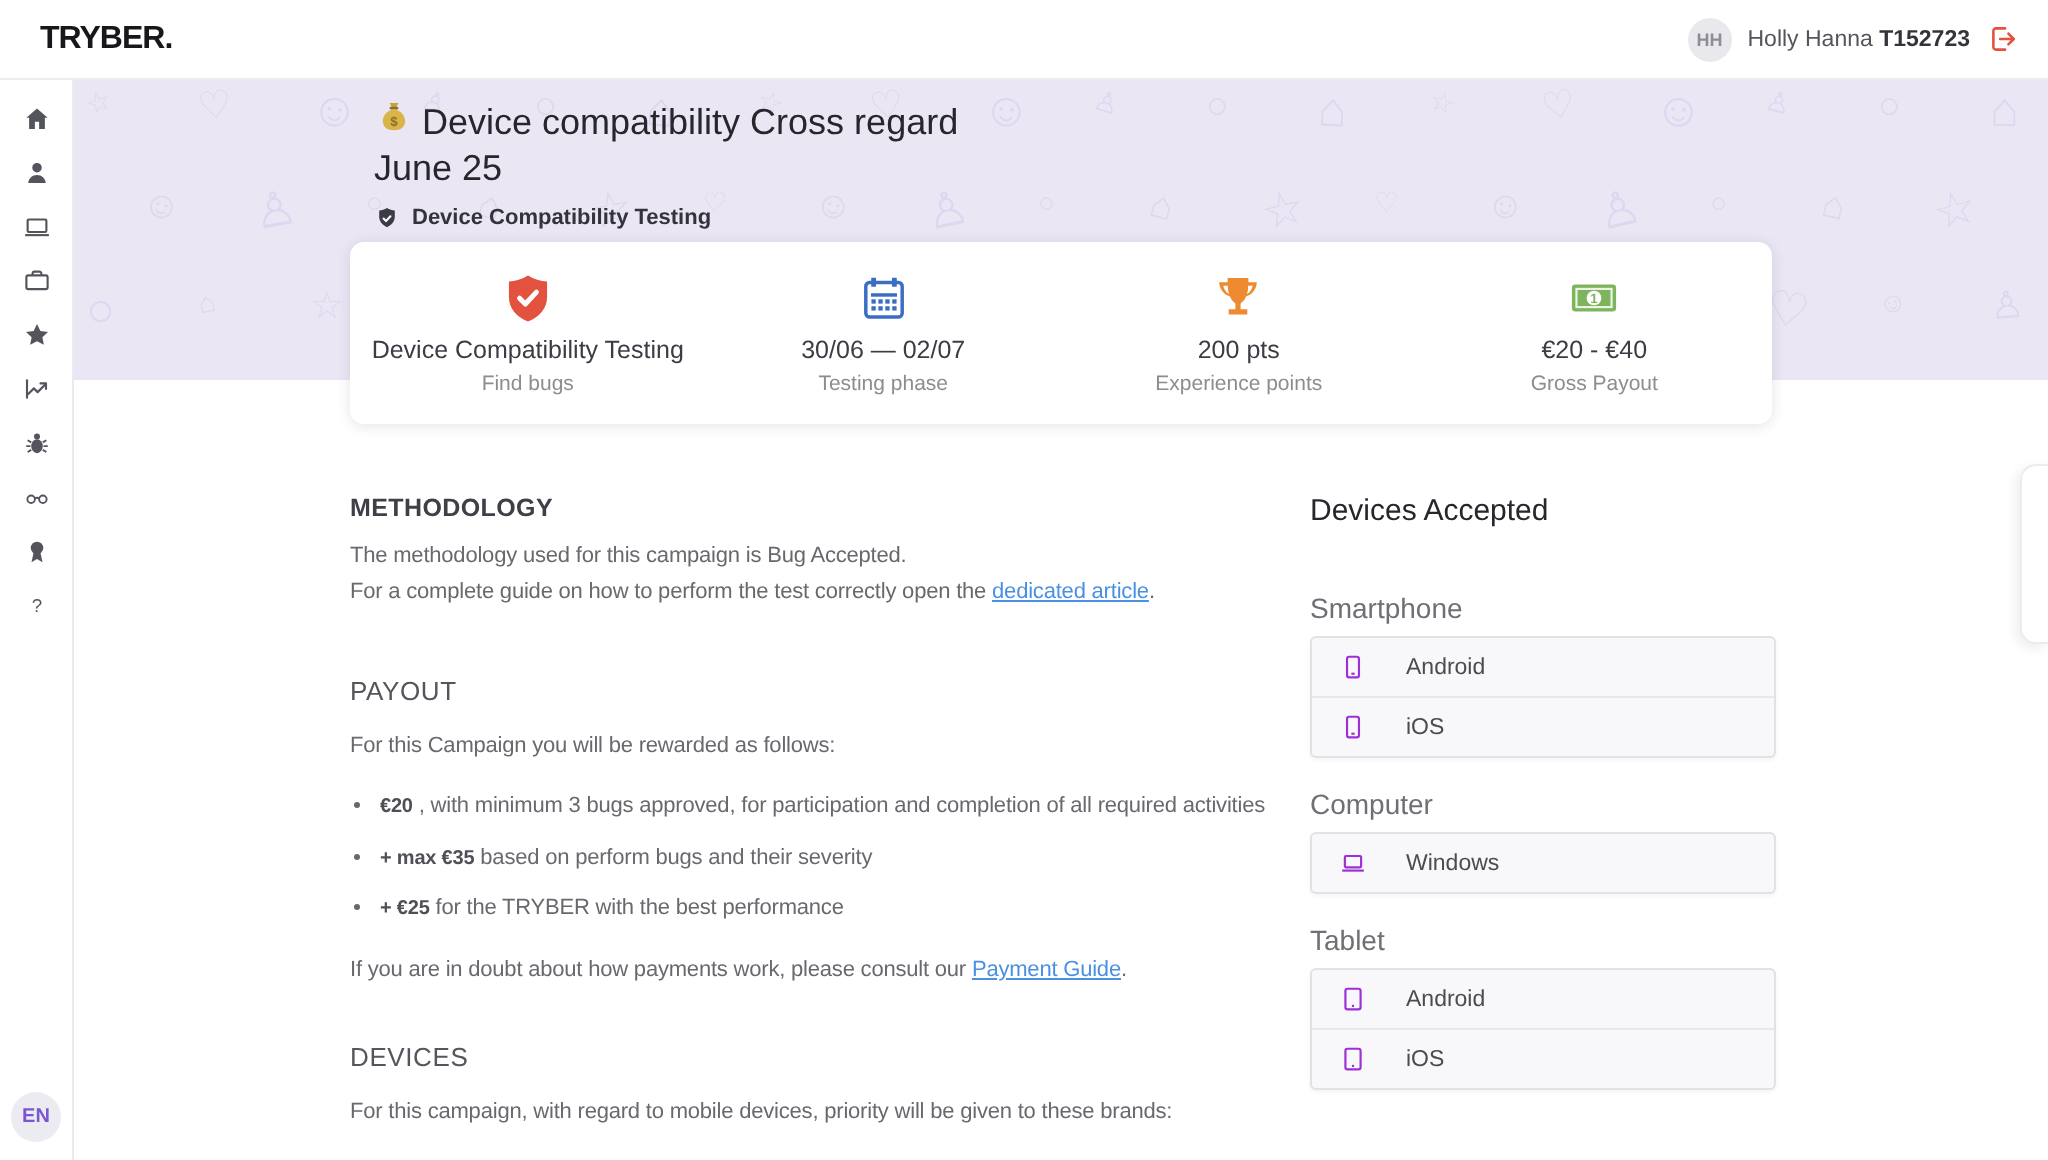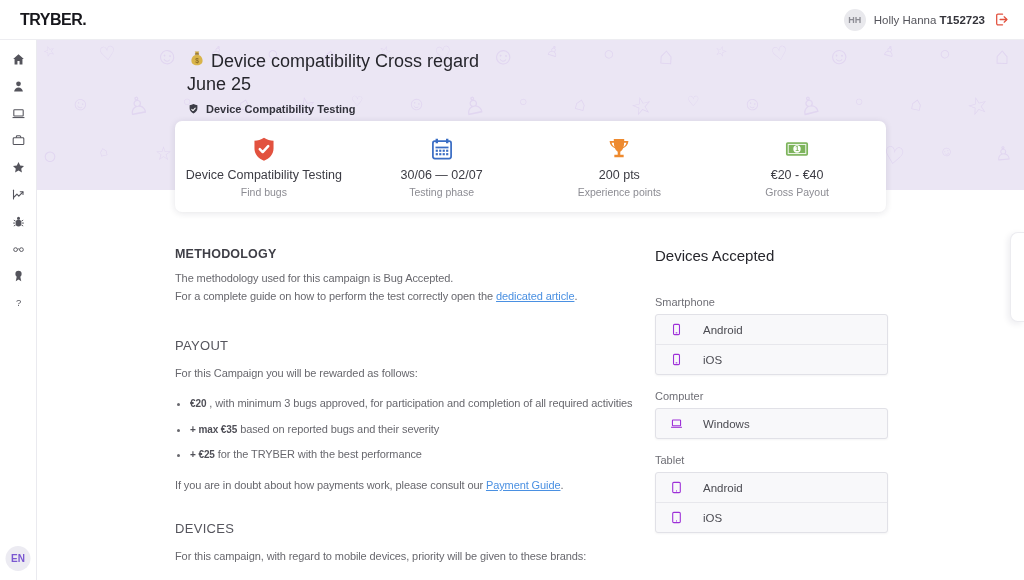--- a/index.html
+++ b/index.html
@@ -54,21 +54,21 @@
   .sec-h1{font-size:12.5px;font-weight:700;color:#3f3f47;letter-spacing:.2px;margin:0 0 9px;}
   .sec-h2{font-size:13px;font-weight:400;color:#55555d;letter-spacing:.3px;margin:0 0 12px;}
   .body-p{font-size:11px;color:#68686e;line-height:1.62;margin:0 0 6px;letter-spacing:-.1px;}
   .left-col a{color:#4a90e2;text-decoration:underline;cursor:pointer;}
   ul.blist{margin:13px 0 14px;padding-left:15px;}
   ul.blist li{font-size:11px;color:#68686e;margin:0 0 9px;letter-spacing:-.1px;line-height:1.5;}
   ul.blist li b{color:#4f4f57;font-size:10px;}
   .sec-block{margin-bottom:32px;}
   
   .da-heading{font-size:15px;color:#26262c;font-weight:500;margin:0 0 32px;}
-  .group-label{font-size:11px;color:#6f6f76;margin:15px 0 6px;}
+  .group-label{font-size:14px;color:#6f6f76;margin:15px 0 6px;}
   .dev-list{border:1px solid #e1e1e7;border-radius:3px;background:#f8f8fa;
     box-shadow:0 1px 2px rgba(30,30,60,.05);}
   .dev-row{display:flex;align-items:center;height:29px;padding:0 14px;gap:20px;
     border-top:1px solid #e7e7ec;}
   .dev-row:first-child{border-top:none;}
   .dev-row .dicon{display:flex;}
   .dev-row svg{width:13px;height:13px;}
   .dev-row .lbl{font-size:11.5px;color:#4b4b52;text-align:right;}
   
   .floating-tab{position:absolute;right:0;top:232px;width:13px;height:88px;background:#fff;
@@ -306,21 +306,21 @@
         <p class="body-p">
           <span style="display:block">The methodology used for this campaign is Bug Accepted.</span><span>For a complete guide on how to perform the test correctly open the </span><a>dedicated article</a><span>.</span>
         </p>
       </div>
 
       <div class="sec-block" style="margin-bottom:26px">
         <h3 class="sec-h2">PAYOUT</h3>
         <p class="body-p">For this Campaign you will be rewarded as follows:</p>
         <ul class="blist" id="payout-bullets">
             <li><b>€20</b><span> , with minimum 3 bugs approved, for participation and completion of all required activities</span></li>
-            <li><b>+ max €35</b><span> based on reported bugs and their severity</span></li>
+            <li><b>+ max €35</b><span> based on perform bugs and their severity</span></li>
             <li><b>+ €25</b><span> for the TRYBER with the best performance</span></li>
           </ul>
         <p class="body-p"><span>If you are in doubt about how payments work, please consult our </span><a>Payment Guide</a><span>.</span></p>
       </div>
 
       <div class="sec-block">
         <h3 class="sec-h2">DEVICES</h3>
         <p class="body-p">For this campaign, with regard to mobile devices, priority will be given to these brands:</p>
 
       </div>

